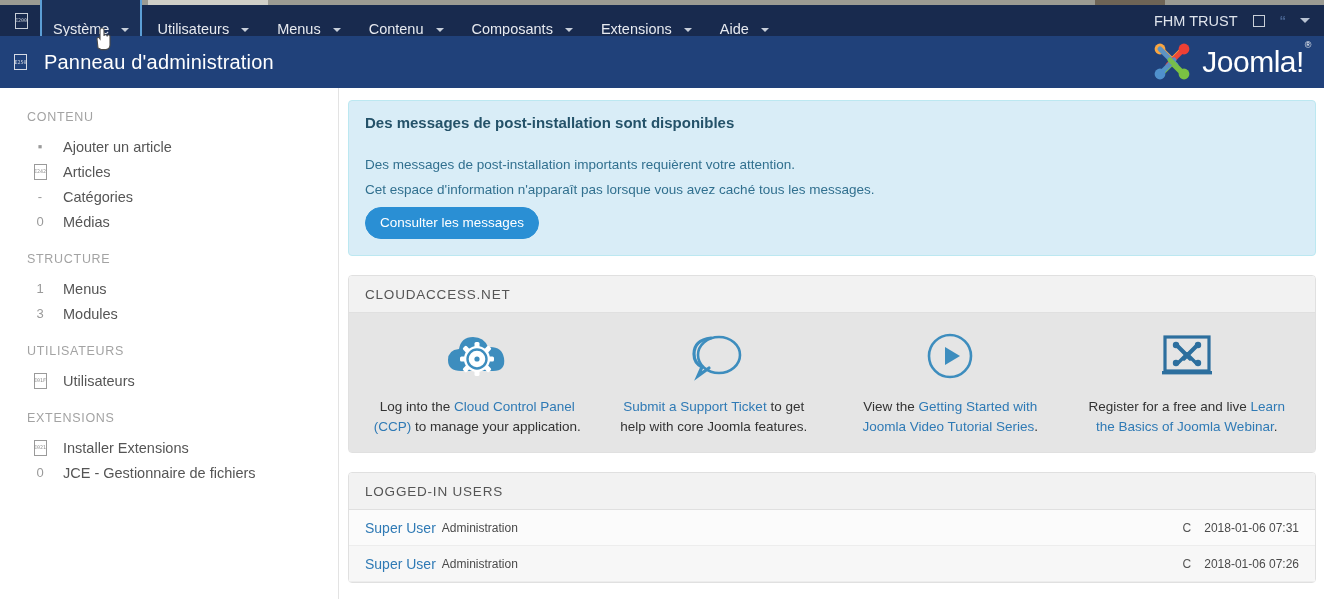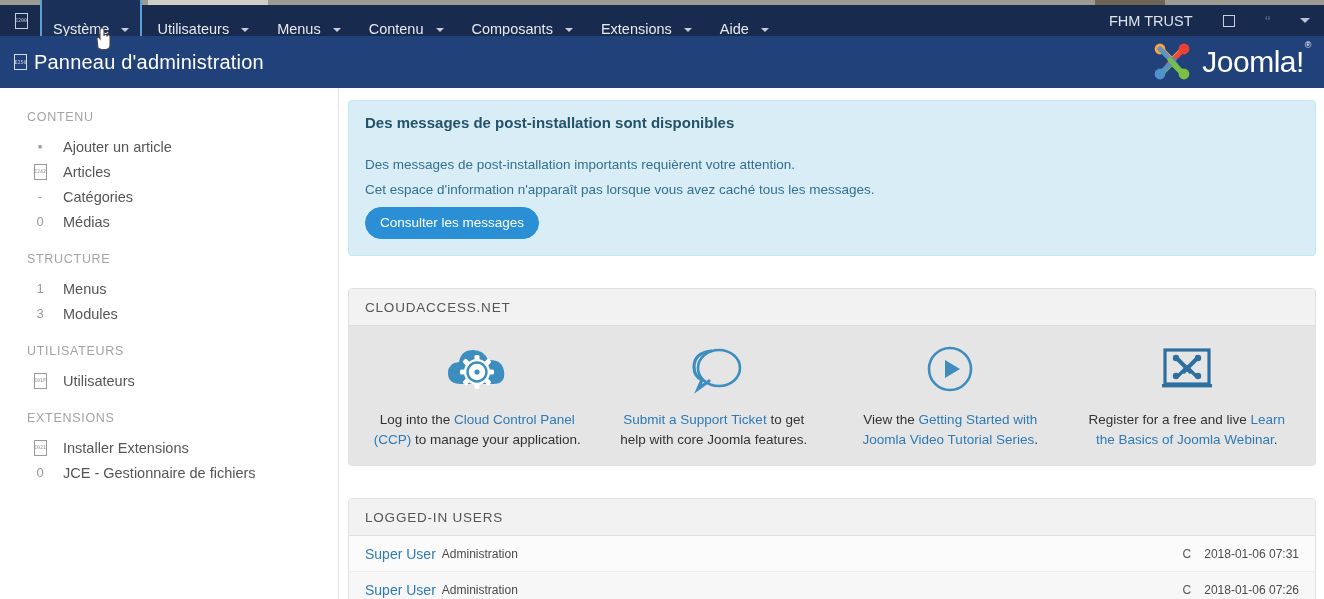--- a/index.html
+++ b/index.html
@@ -72,21 +72,21 @@
     display: inline-block;
     width: 0; height: 0;
     border-left: 4px solid transparent;
     border-right: 4px solid transparent;
     border-top: 4px solid #c8cfda;
     margin-left: 2px;
     position: relative; top: 1px;
   }
   .menubar-right {
     margin-left: auto;
-    display: flex; align-items: center; gap: 30px;
+    display: flex; align-items: center; gap: 15px;
     padding-right: 14px;
     color: #dfe4ec; font-size: 14.5px;
   }
   .sq-icon {
     display: inline-block;
     width: 12px; height: 12px;
     border: 1px solid #c9cfd8;
   }
   .quote-icon {
     color: #4a6694; font-size: 13px; font-weight: bold;
@@ -113,21 +113,21 @@
     position: absolute; top: 36px; left: 0;
     width: 1324px; height: 52px;
     background: #20417a;
     display: flex; align-items: center;
     padding: 0 14px 0 14px;
   }
   .header-title {
     color: #ffffff;
     font-size: 20px;
     font-weight: 400;
-    margin-left: 7px;
+    margin-left: 17px;
     letter-spacing: 0.2px;
   }
   .joomla-logo {
     margin-left: auto;
     display: flex; align-items: center; gap: 8px;
   }
   .joomla-word {
     color: #ffffff; font-size: 30px; font-weight: 400;
     letter-spacing: -0.5px;
     position: relative;
@@ -207,21 +207,21 @@
     border-radius: 16px;
     color: #ffffff;
     font-size: 13.5px;
     padding: 7px 14px 8px 14px;
     cursor: default;
   }
 
   
   .panel {
     width: 968px;
-    margin-top: 32px;
+    margin-top: 19px;
     border: 1px solid #e0e0e0;
     border-radius: 4px;
     background: #ffffff;
   }
   .panel-head {
     background: #f2f2f2;
     border-bottom: 1px solid #e0e0e0;
     border-radius: 3px 3px 0 0;
     padding: 11px 16px 10px 16px;
     font-size: 13.5px;

